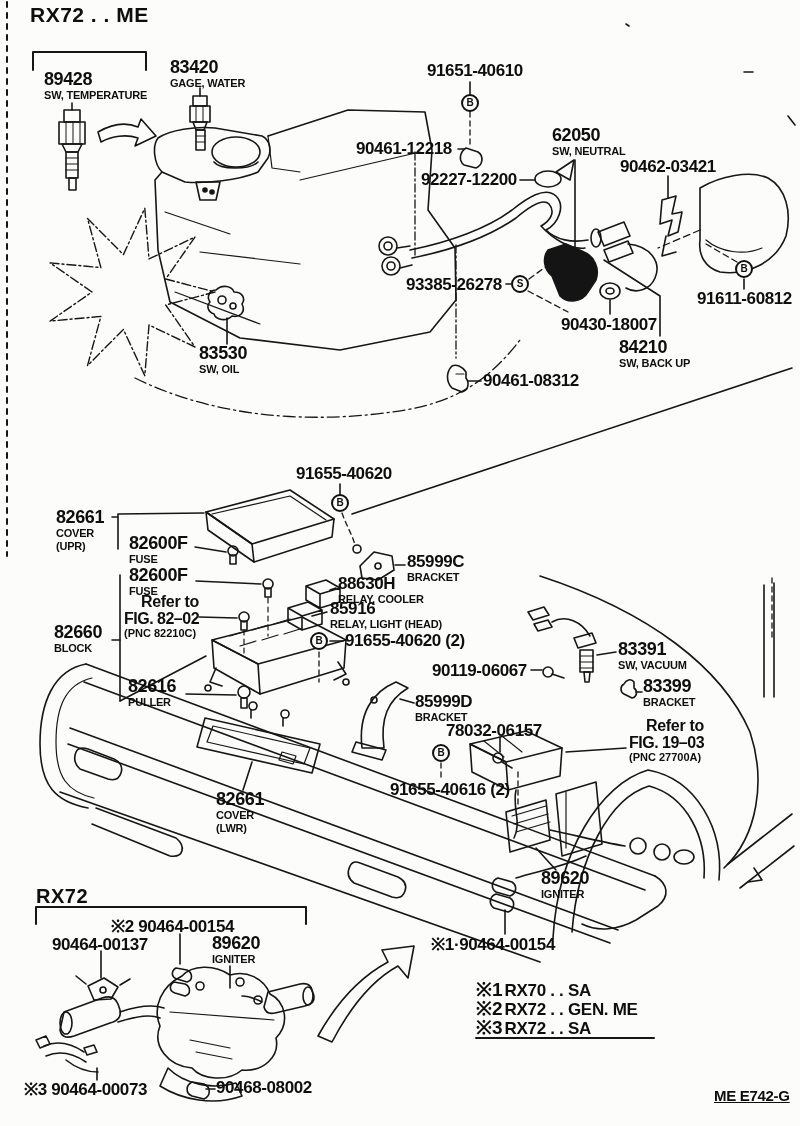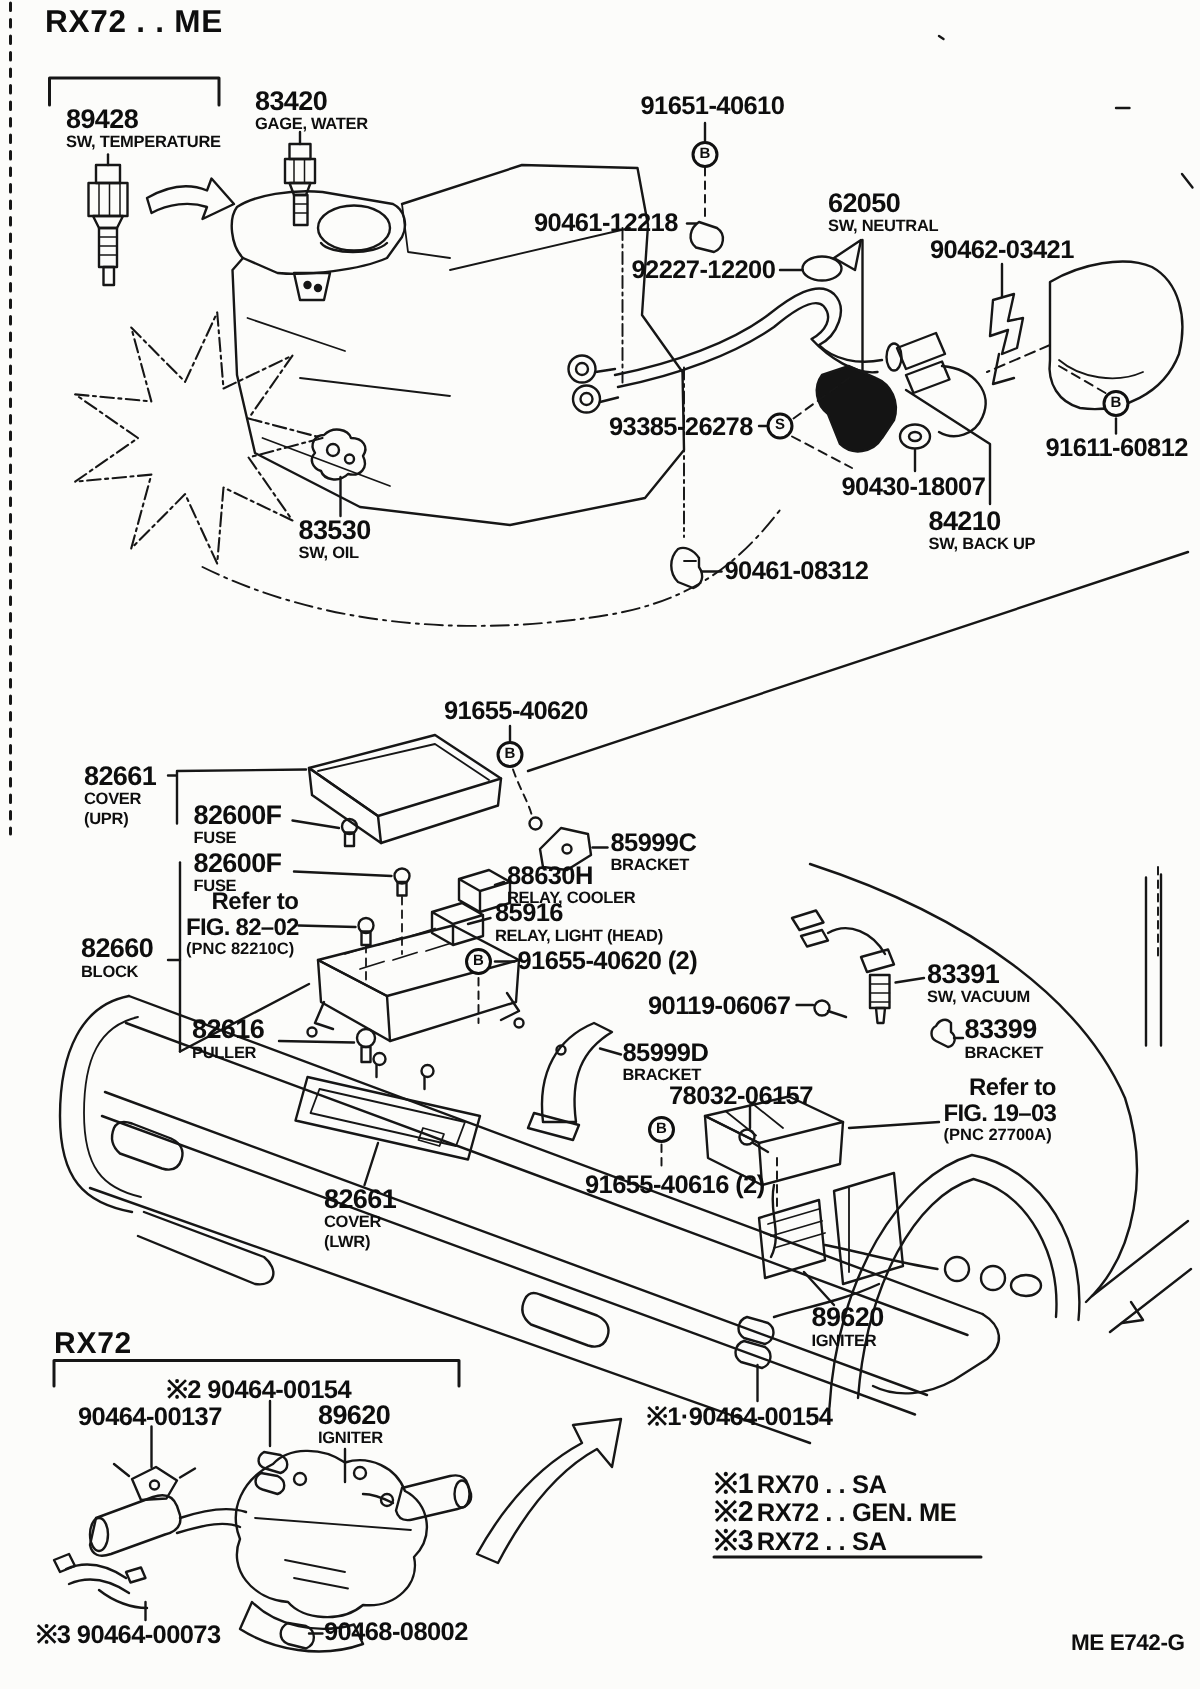--- a/index.html
+++ b/index.html
@@ -14,21 +14,21 @@
   .hdr2{display:block;font:700 20px/1 "Liberation Sans",sans-serif;letter-spacing:0.5px;text-align:right;}
   .note1{display:block;font:700 16px/1.1 "Liberation Sans",sans-serif;letter-spacing:-0.3px;text-align:right;}
   .pnc{display:block;font:700 11px/1.2 "Liberation Sans",sans-serif;}
   .ref{display:block;font:700 16px/1 "Liberation Sans",sans-serif;letter-spacing:-0.5px;}
   .mk{position:absolute;width:14px;height:14px;border:2.2px solid #101010;border-radius:50%;
       display:flex;align-items:center;justify-content:center;
       font:700 10px/1 "Liberation Sans",sans-serif;background:#fcfcfa;}
   .legend-row{position:absolute;white-space:nowrap;display:flex;align-items:baseline;}
   .lgmark{font:700 19px/1 "Liberation Sans",sans-serif;margin-right:2px;}
   .lgtext{font:700 17px/1 "Liberation Sans",sans-serif;letter-spacing:-0.3px;}
-  .footer{position:absolute;font:700 15px/1 "Liberation Sans",sans-serif;letter-spacing:-0.3px;}
+  .footer{position:absolute;font:700 15px/1 "Liberation Sans",sans-serif;letter-spacing:-0.3px;text-decoration:underline;}
 </style>
 </head>
 <body>
 
 <div id="canvas">
 
 <svg id="art" width="800" height="1126" viewBox="0 0 800 1126" fill="none" stroke="#161616" stroke-width="1.6" stroke-linecap="round" stroke-linejoin="round">
 
   <g>
     <path d="M7,2 V556" stroke-dasharray="5,6" stroke-width="2"></path>

